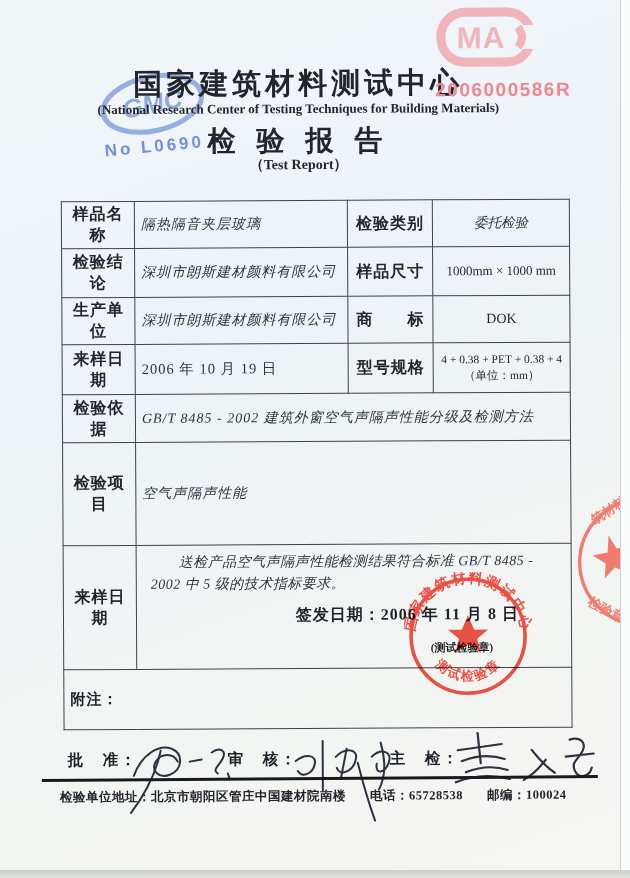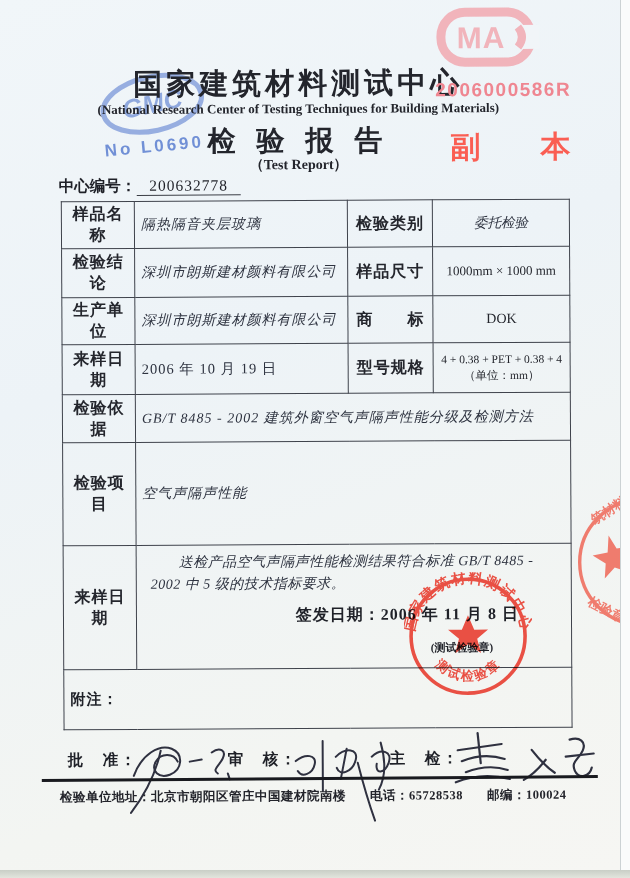--- a/index.html
+++ b/index.html
@@ -82,23 +82,21 @@
       <div class="report-en">（Test Report）</div>
 
       <svg class="cma stamp" width="106" height="66" viewBox="0 0 106 66">
         <rect x="7" y="7" width="90" height="50" rx="24" fill="none" stroke="#f29ba4" stroke-width="9"></rect>
         <rect x="86" y="20" width="20" height="24" fill="#f1f6f9"></rect>
         <path d="M84,22 q8,10 0,20" fill="none" stroke="#f29ba4" stroke-width="8"></path>
         <text x="47" y="43" text-anchor="middle" font-size="30" font-weight="700" fill="#f29ba4" font-family="Liberation Sans, sans-serif" letter-spacing="1">MA</text>
       </svg>
       <div class="cma-code stamp">2006000586R</div>
 
-      <div class="fuben stamp">副　　本</div>
-
-      <div class="center-no"><span>中心编号：</span><span class="center-no-val">200632778</span></div>
+
 
       <table class="report">
         <colgroup>
             <col style="width:73px">
             <col style="width:213px">
             <col style="width:85px">
             <col style="width:137px">
           </colgroup>
         <tbody>
             <tr style="height:46px">

